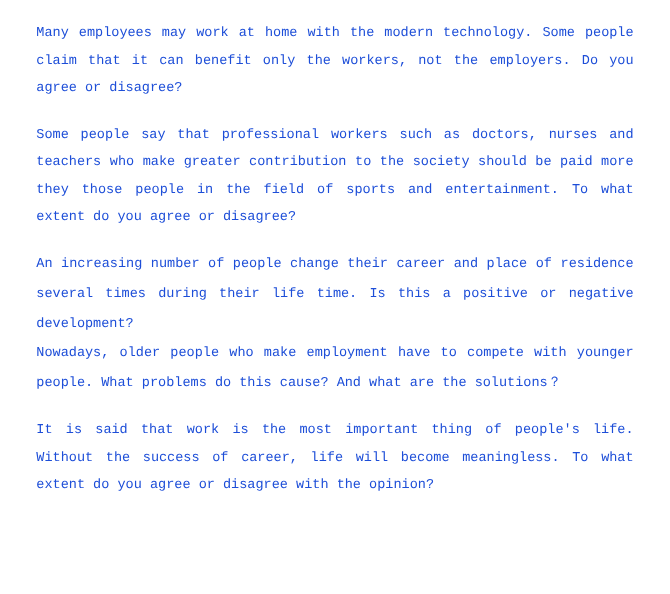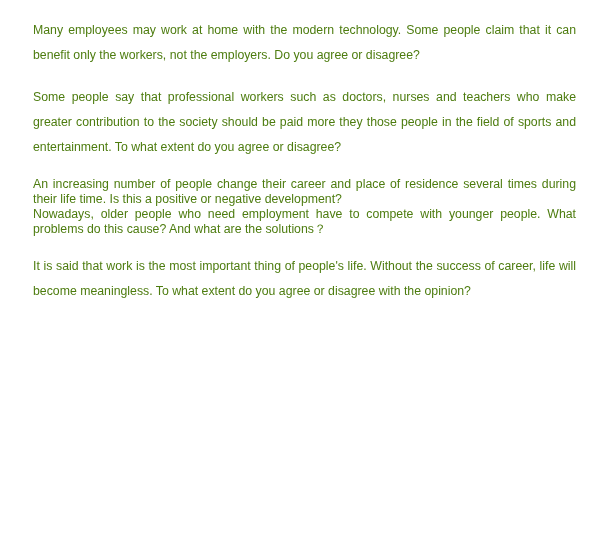--- a/index.html
+++ b/index.html
@@ -20,45 +20,46 @@
     height: 540px;
     padding: 18px 33px 0 33px;
     background: #ffffff;
   }
   .para {
     font-size: 12.3px;
     line-height: 25px;
     margin: 0 0 17px 0;
     text-align: justify;
     text-justify: inter-word;
-    color: #4d7c0f;
+    color: #1d4ed8;
+    font-family: Liberation Mono, monospace;
   }
   .para:last-child {
     margin-bottom: 0;
   }
   
   .para.tight {
-    line-height: 15px;
+    line-height: 27px;
   }
   .para .line-break {
     display: block;
   }
 </style>
 </head>
 <body>
 
 <div class="page">
 
   <p class="para">Many employees may work at home with the modern technology. Some people claim that it can benefit only the workers, not the employers. Do you agree or disagree?</p>
 
 
   <p class="para">Some people say that professional workers such as doctors, nurses and teachers who make greater contribution to the society should be paid more they those people in the field of sports and entertainment. To what extent do you agree or disagree?</p>
 
 
   <p class="para tight">
     <span class="line-break">An increasing number of people change their career and place of residence several times during their life time. Is this a positive or negative development?</span>
-    <span class="line-break">Nowadays, older people who need employment have to compete with younger people. What problems do this cause? And what are the solutions？</span>
+    <span class="line-break">Nowadays, older people who make employment have to compete with younger people. What problems do this cause? And what are the solutions？</span>
   </p>
 
 
   <p class="para">It is said that work is the most important thing of people's life. Without the success of career, life will become meaningless. To what extent do you agree or disagree with the opinion?</p>
 
 </div>
 
 </body></html>

